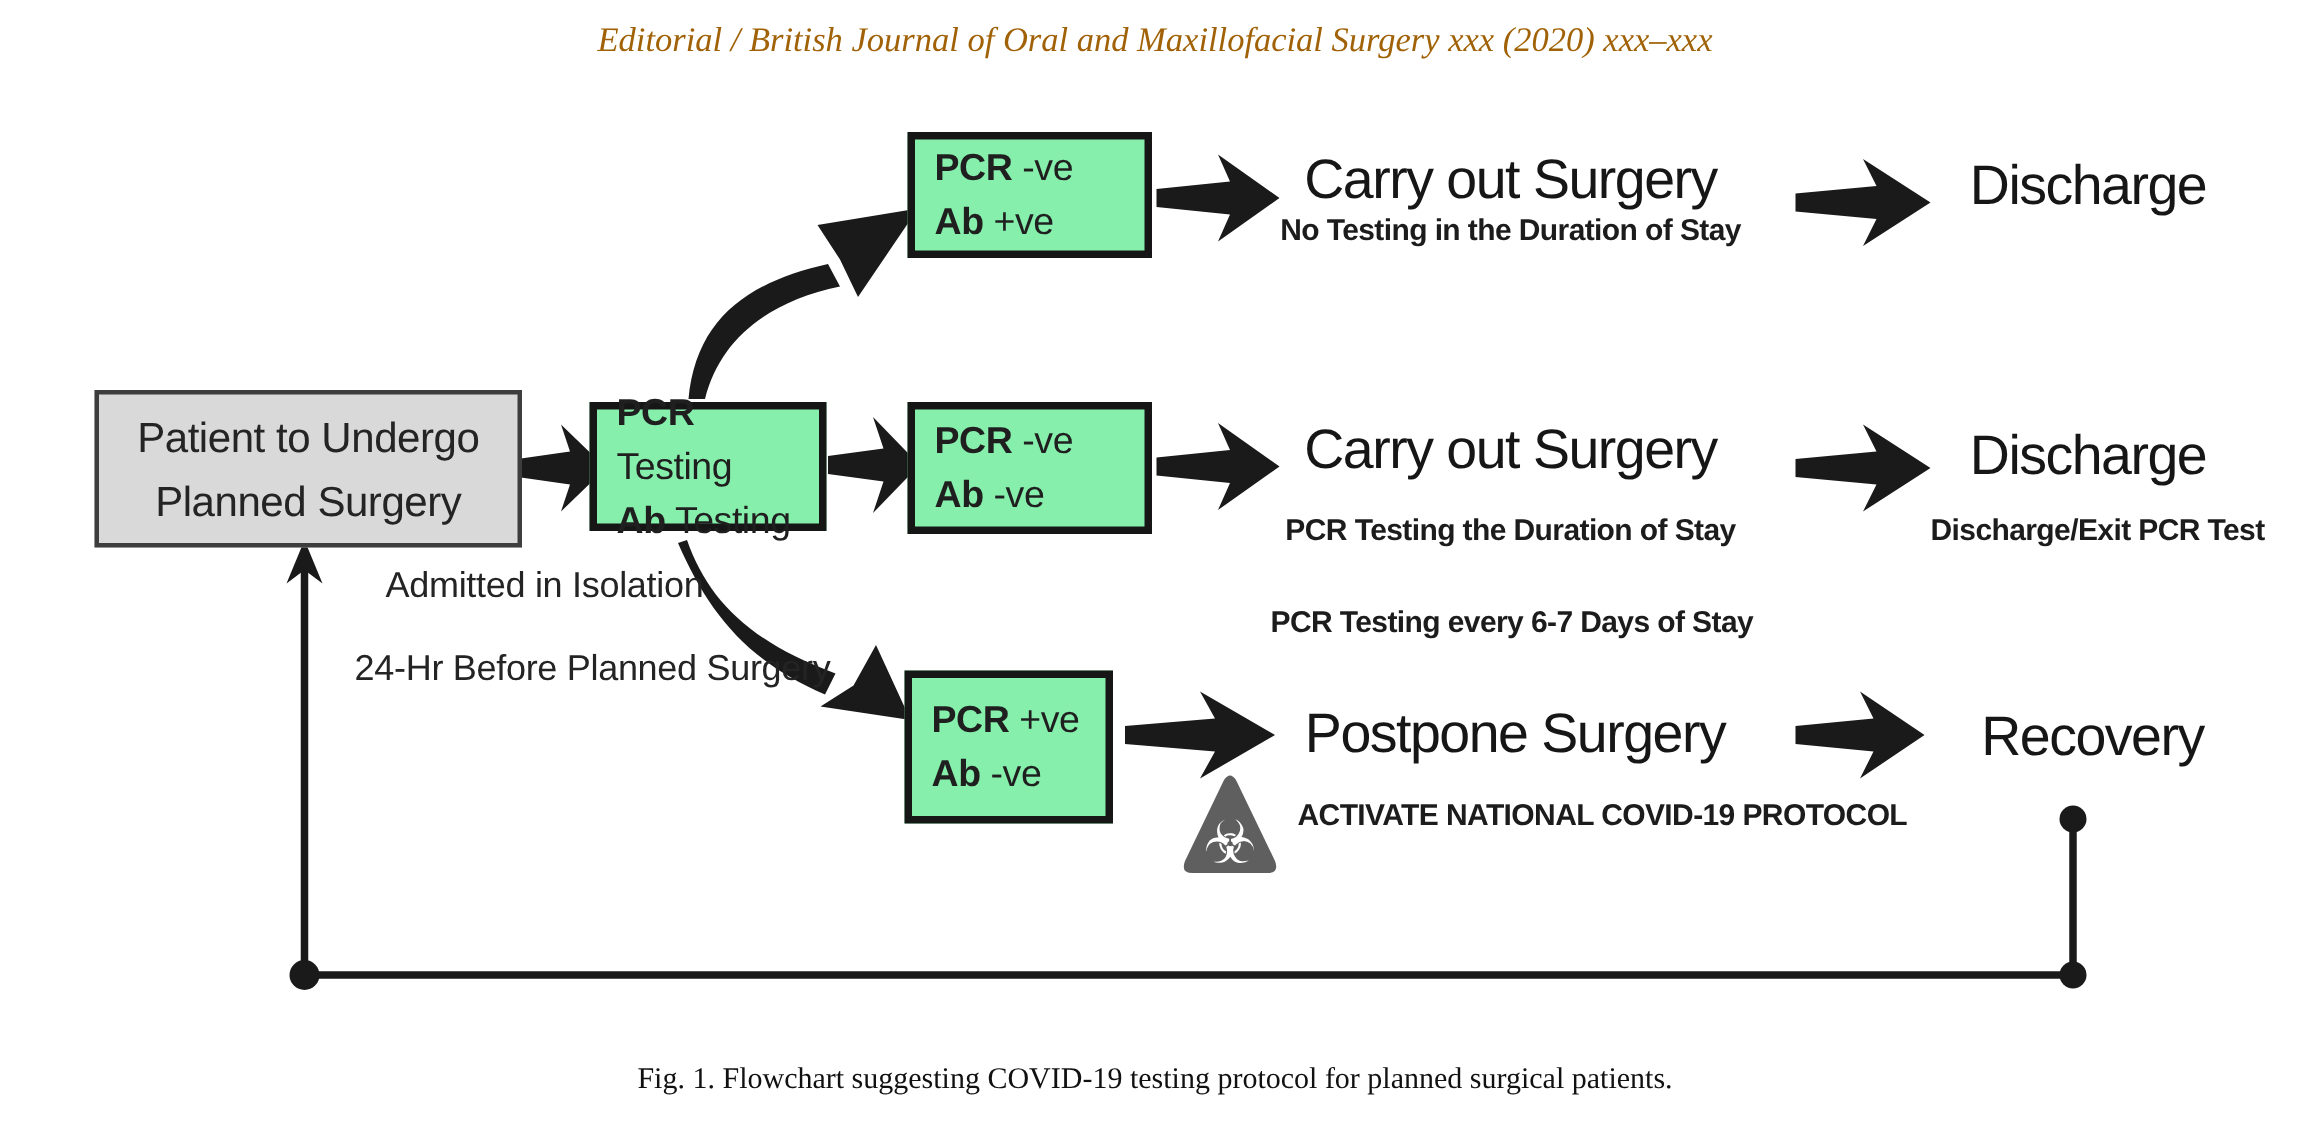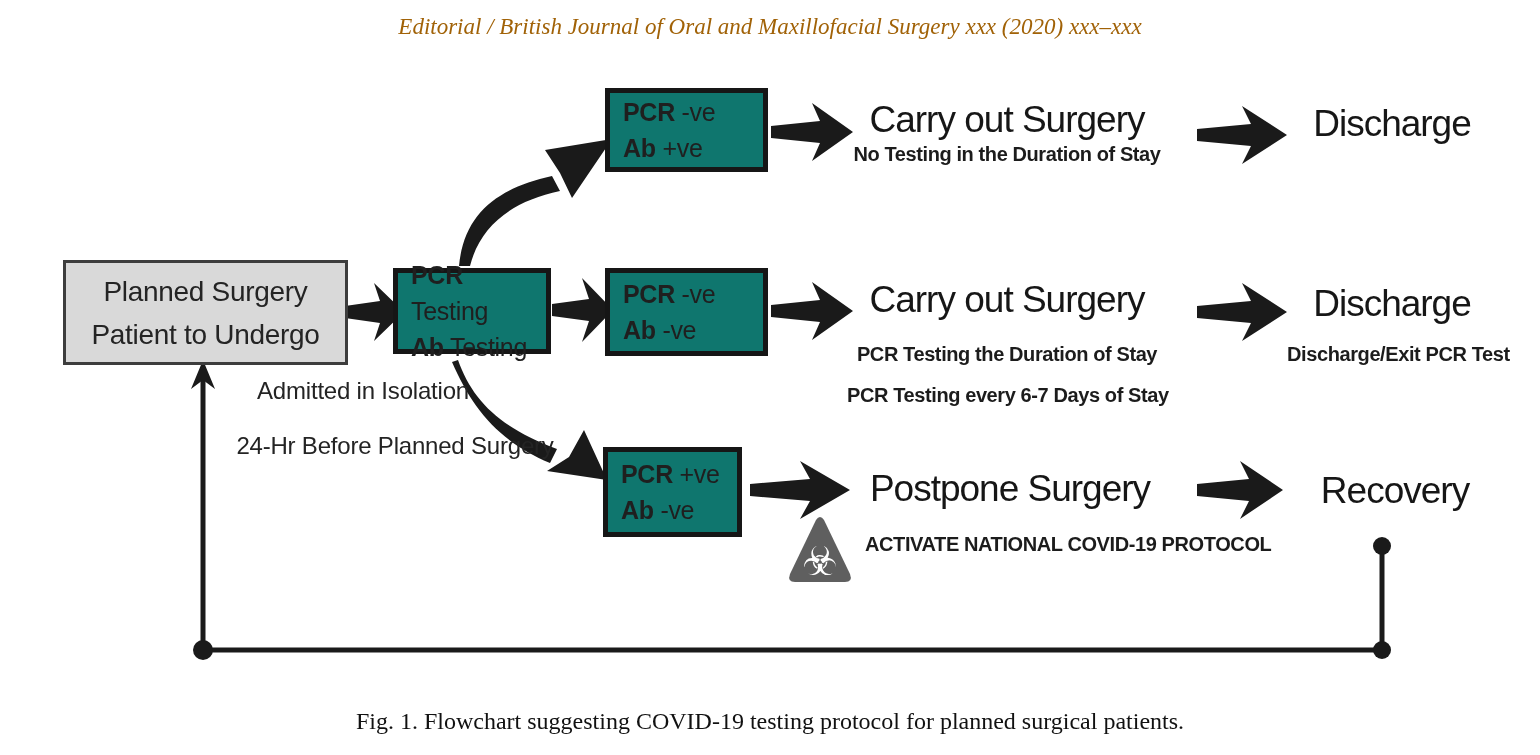--- a/index.html
+++ b/index.html
@@ -2,46 +2,46 @@
 <html><head>
 <meta charset="utf-8">
 <style>
   html,body{margin:0;padding:0;background:#ffffff;}
   #page{position:relative;width:1540px;height:755px;background:#ffffff;overflow:hidden;
         font-family:"Liberation Sans",sans-serif;color:#1a1a1a;}
   .abs{position:absolute;}
   #journal-header{left:0;right:0;top:14px;text-align:center;
       font-family:"Liberation Serif",serif;font-style:italic;font-size:23px;color:#a16207;}
   #fig-caption{left:0;right:0;top:708px;text-align:center;
-      font-family:"Liberation Serif",serif;font-size:24px;color:#111;}
-  .node{box-sizing:border-box;background:#0f766e;border:5px solid #161616;
+      font-family:"Liberation Serif",serif;font-size:20px;color:#111;}
+  .node{box-sizing:border-box;background:#86efac;border:5px solid #161616;
         display:flex;flex-direction:column;justify-content:center;
         padding-left:13px;font-size:25px;line-height:36px;color:#1f1f1f;letter-spacing:-0.3px;}
   .node b{font-weight:700;}
   #start-box{left:63px;top:260px;width:279px;height:99px;background:#d9d9d9;
         border:3px solid #3d3d3d;display:flex;flex-direction:column;justify-content:center;
         align-items:center;font-size:28px;line-height:43px;color:#242424;letter-spacing:-0.3px;}
   #testing-box{left:393px;top:268px;width:158px;height:86px;}
   #result-box-1{left:605px;top:88px;width:163px;height:84px;}
   #result-box-2{left:605px;top:268px;width:163px;height:88px;}
-  #result-box-3{left:603px;top:447px;width:139px;height:90px;}
+  #result-box-3{left:603px;top:447px;width:139px;height:102px;}
   .bigtitle{font-size:37px;letter-spacing:-1px;line-height:1.12;text-align:center;
         color:#161616;white-space:nowrap;}
   .subnote{font-size:20px;font-weight:600;letter-spacing:-0.4px;text-align:center;
         color:#1c1c1c;white-space:nowrap;}
   .sidenote{font-size:24px;letter-spacing:-0.2px;text-align:center;color:#242424;white-space:nowrap;}
   #note-admitted{left:248px;top:377px;width:230px;}
   #note-24hr{left:230px;top:415px;width:330px;margin-top:17px;}
   #b1-title{left:847px;top:99px;width:320px;}
   #b1-note{left:852px;top:143px;width:310px;}
   #b1-outcome{left:1292px;top:103px;width:200px;}
   #b1-outcome-note{left:1287px;top:161px;width:220px;}
   #b2-title{left:847px;top:279px;width:320px;}
   #b2-note-0{left:852px;top:343px;width:310px;}
-  #b2-note-1{left:847px;top:384px;width:320px;}
+  #b2-note-1{left:847px;top:404px;width:320px;}
   #b2-outcome{left:1292px;top:283px;width:200px;}
   #b2-outcome-note{left:1287px;top:343px;width:220px;}
   #b3-title{left:850px;top:468px;width:320px;}
   #b3-note{left:865px;top:533px;width:400px;font-weight:700;}
   #b3-outcome{left:1295px;top:470px;width:200px;}
   #diagram-svg{left:0;top:0;pointer-events:none;}
 </style>
 </head>
 <body>
 
@@ -71,22 +71,22 @@
     <circle cx="1382" cy="546" r="9" fill="#1a1a1a"></circle>
     <circle cx="1382" cy="650" r="9" fill="#1a1a1a"></circle>
     <circle cx="203" cy="650" r="10" fill="#1a1a1a"></circle>
     <polygon fill="#1a1a1a" points="203,360 191,389 203,380 215,389"></polygon>
 
     <path fill="#5f5f5f" d="M 816,520 Q 820,514 824,520 L 850,574 Q 853,582 845,582 L 795,582 Q 787,582 790,574 Z"></path>
     <text x="820" y="575" font-size="40" text-anchor="middle" fill="#ffffff" font-family="DejaVu Sans, sans-serif">☣</text>
   </svg>
 
   <div class="abs" id="start-box">
+    <div>Patient to Undergo</div>
     <div>Planned Surgery</div>
-    <div>Patient to Undergo</div>
   </div>
 
   <div class="abs sidenote" id="note-admitted">Admitted in Isolation</div>
   <div class="abs sidenote" id="note-24hr">24-Hr Before Planned Surgery</div>
 
   <div class="abs node" id="testing-box">
     <div>
       <b>PCR</b><span> Testing</span>
     </div>
     <div>

